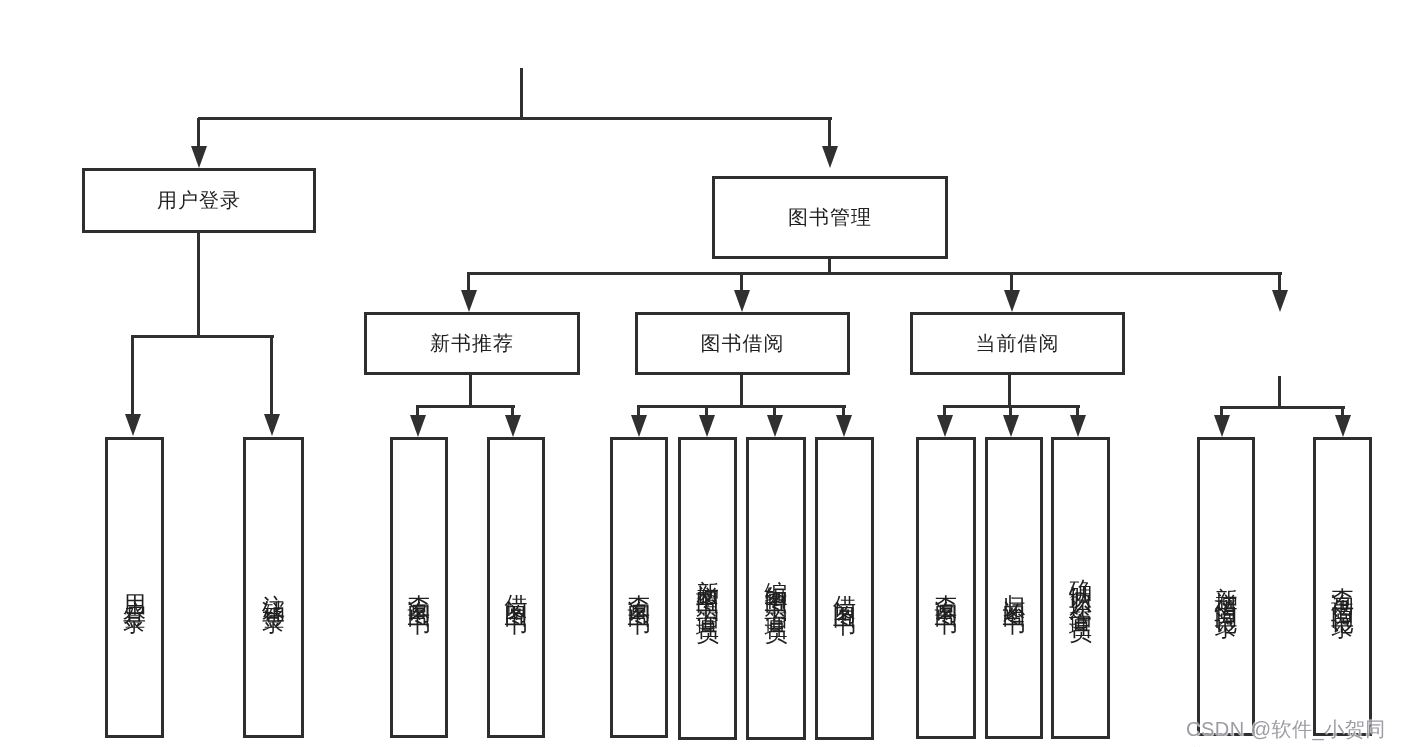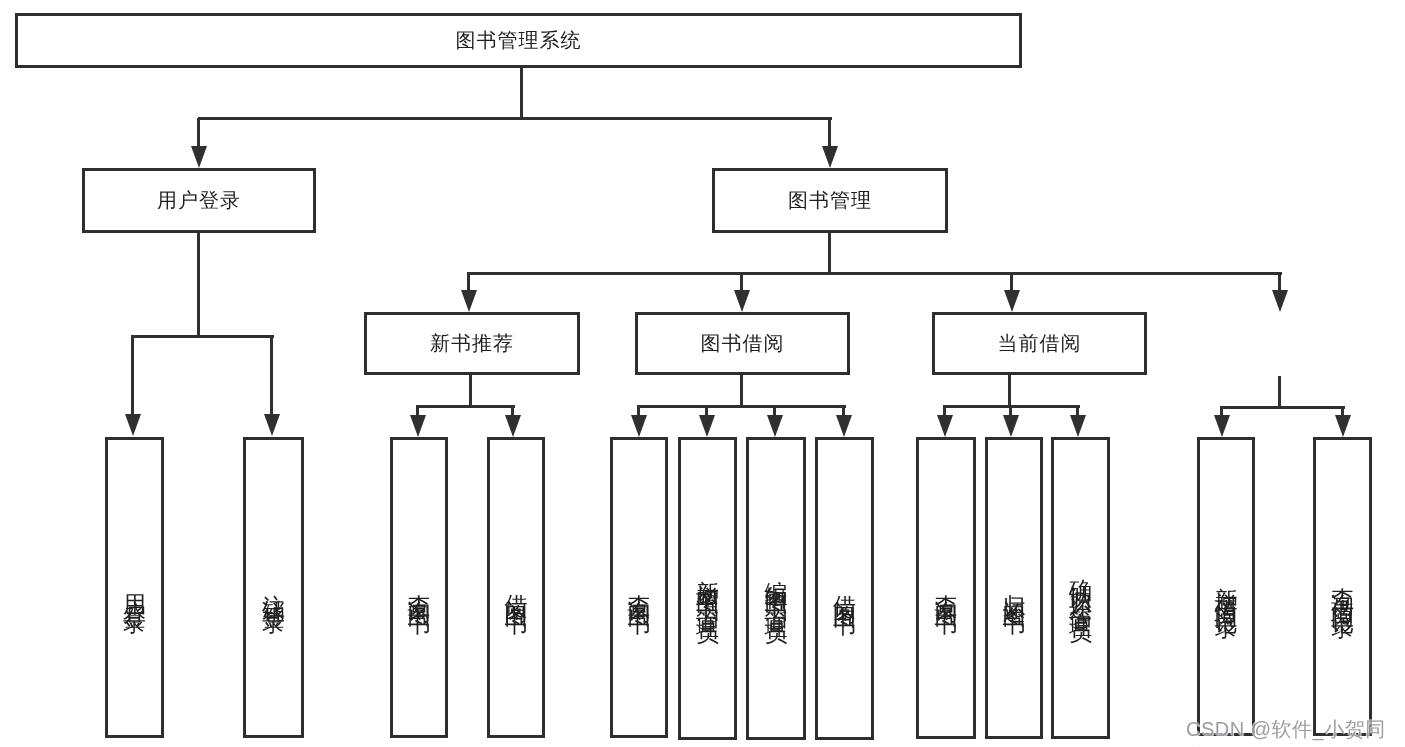--- a/index.html
+++ b/index.html
@@ -82,28 +82,27 @@
   <div class="ah" style="left:1003px;top:415px"></div>
   <div class="ah" style="left:1070px;top:415px"></div>
 
   <div class="vl" style="left:1278px;top:376px;height:31px"></div>
   <div class="hl" style="left:1220px;top:406px;width:125px"></div>
   <div class="vl" style="left:1220px;top:407px;height:10px"></div>
   <div class="vl" style="left:1341px;top:407px;height:10px"></div>
   <div class="ah" style="left:1214px;top:415px"></div>
   <div class="ah" style="left:1335px;top:415px"></div>
 
-  <div class="box" style="left:15px;top:13px;width:1007px;height:55px">图书管理系统</div>
 
   <div class="box" style="left:82px;top:168px;width:234px;height:65px">用户登录</div>
-  <div class="box" style="left:712px;top:168px;width:236px;height:65px">图书管理</div>
+  <div class="box" style="left:712px;top:176px;width:236px;height:83px">图书管理</div>
 
   <div class="box" style="left:635px;top:312px;width:215px;height:63px">图书借阅</div>
   <div class="box" style="left:364px;top:312px;width:216px;height:63px">新书推荐</div>
-  <div class="box" style="left:932px;top:312px;width:215px;height:63px">当前借阅</div>
+  <div class="box" style="left:910px;top:312px;width:215px;height:63px">当前借阅</div>
 
   <div class="box vert" style="left:105px;top:437px;width:59px;height:301px">用户登录</div>
   <div class="box vert" style="left:243px;top:437px;width:61px;height:301px">注销登录</div>
 
   <div class="box vert" style="left:390px;top:437px;width:58px;height:301px">查询图书</div>
   <div class="box vert" style="left:487px;top:437px;width:58px;height:301px">借阅图书</div>
 
   <div class="box vert" style="left:610px;top:437px;width:58px;height:301px">查询图书</div>
   <div class="box vert" style="left:678px;top:437px;width:59px;height:303px">新增图书（管理员）</div>
   <div class="box vert" style="left:746px;top:437px;width:60px;height:303px">编辑图书（管理员）</div>

